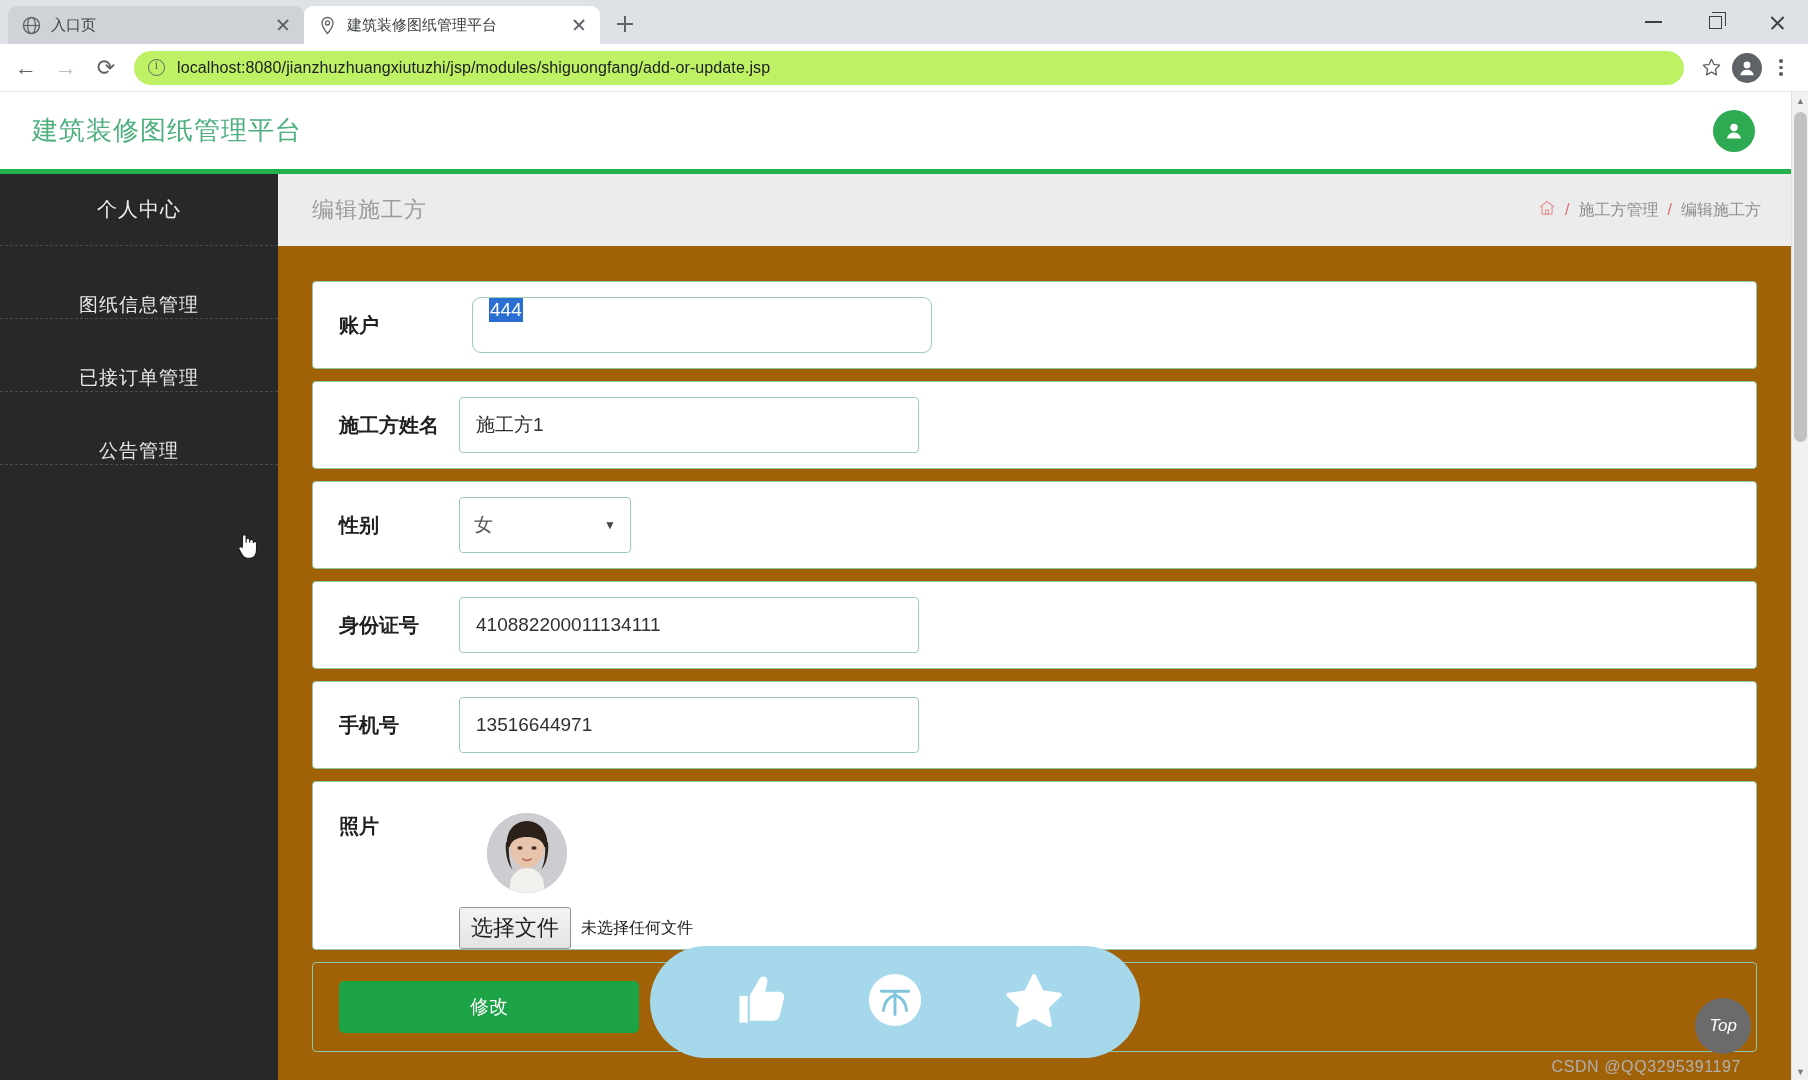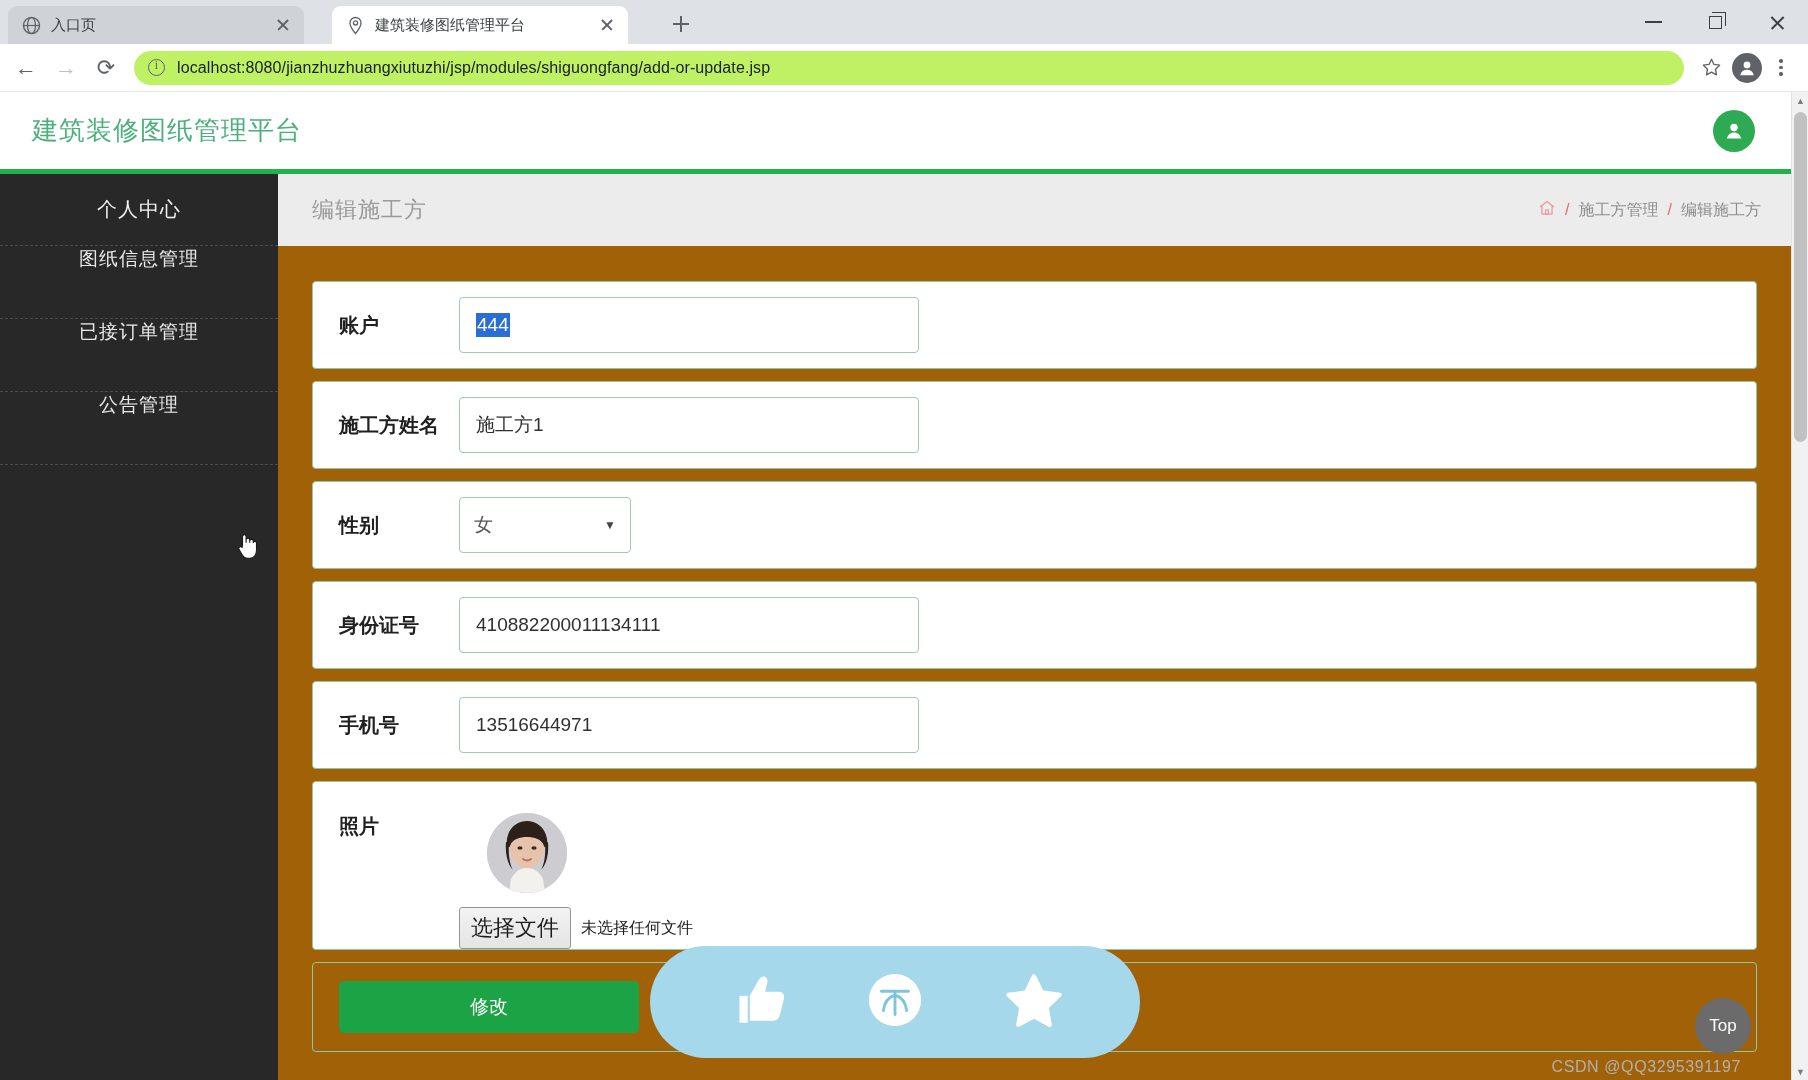--- a/index.html
+++ b/index.html
@@ -10,21 +10,20 @@
     background: #fff;
   }
 
   
   .browser { width: 1808px; height: 1080px; position: relative; background: #fff; }
 
   .tabstrip {
     height: 44px; background: #dee1e6;
     display: flex; align-items: flex-end; position: relative;
     padding-left: 8px;
-    gap: 28px;
   }
   .tab {
     height: 38px; width: 296px; display: flex; align-items: center;
     border-radius: 9px 9px 0 0; padding: 0 10px 0 14px; gap: 10px;
     position: relative; font-size: 15px; color: #3c4043;
   }
   .tab.inactive { background: #cfd3d8; }
   .tab.active { background: #fff; }
   .tab-favicon { width: 19px; height: 19px; flex: 0 0 19px; }
   .tab-title {
@@ -139,21 +138,21 @@
 
   .sidebar {
     width: 278px; flex: 0 0 278px; background: #282828; position: relative;
   }
   .menu-head {
     height: 72px; display: flex; align-items: center; justify-content: center;
     color: #f0f0f0; font-size: 20px; letter-spacing: 1px;
     border-bottom: 1px dashed #4a4a4a;
   }
   .menu-item {
-    height: 73px; display: flex; align-items: flex-start; justify-content: center;
+    height: 73px; display: flex; align-items: flex-end; justify-content: center;
     color: #e8e8e8; font-size: 19px; letter-spacing: 1px; cursor: pointer;
     border-bottom: 1px dashed #4a4a4a;
   }
   .cursor-hand {
     position: absolute; left: 236px; top: 358px; width: 22px; height: 28px;
     pointer-events: none;
   }
 
   .content { flex: 1; background: #a16207; position: relative; }
 
@@ -177,23 +176,23 @@
   .flabel {
     width: 120px; flex: 0 0 120px; font-size: 20px; color: #202020; font-weight: bold;
   }
   .finput {
     width: 460px; height: 56px; border: 1px solid #9ccdb1; border-radius: 4px;
     font-size: 19px; color: #303030; padding: 0 16px; outline: none; background: #fff;
     font-family: "Liberation Sans", sans-serif;
   }
   .sel-hl { background: #2a6ed4; color: #fff; padding: 1px 1px; }
   .finput-fake {
-    width: 460px; height: 56px; border: 1px solid #9ccdb1; border-radius: 4px;
+    width: 460px; height: 56px; border: 1px solid #9ccdb1; border-radius: 9px;
     font-size: 19px; color: #303030; padding: 0 16px; background: #fff;
-    display: flex; align-items: center;
+    display: flex; align-items: flex-start; margin-left: 13px;
   }
   .fselect {
     width: 172px; height: 56px; border: 1px solid #9ccdb1; border-radius: 4px;
     font-size: 19px; color: #555; padding: 0 14px; background: #fff;
     display: flex; align-items: center; justify-content: space-between;
     font-family: "Liberation Sans", sans-serif;
   }
   .chev { font-size: 12px; color: #444; }
 
   .photo-col { display: flex; flex-direction: column; gap: 14px; }
@@ -225,21 +224,21 @@
   .csdn-float {
     position: absolute; left: 650px; bottom: 22px; width: 490px; height: 112px;
     background: #a5d8ea; border-radius: 56px; display: flex; align-items: center;
     justify-content: space-around; padding: 0 36px; z-index: 40;
   }
   .csdn-ico { cursor: pointer; }
 
   .top-btn {
     position: absolute; right: 40px; bottom: 26px; width: 56px; height: 56px;
     border-radius: 50%; background: #6b6b6b; color: #fff; font-size: 17px;
-    display: flex; align-items: center; justify-content: center; cursor: pointer; z-index: 41;
+    display: flex; align-items: center; justify-content: center; cursor: pointer; z-index: 41; font-style: italic;
   }
   .watermark {
     position: absolute; right: 50px; bottom: 4px; font-size: 16px; color: #b0b0b0;
     letter-spacing: .6px; z-index: 30;
   }
 </style>
 </head>
 <body>
 
 <div class="browser">

